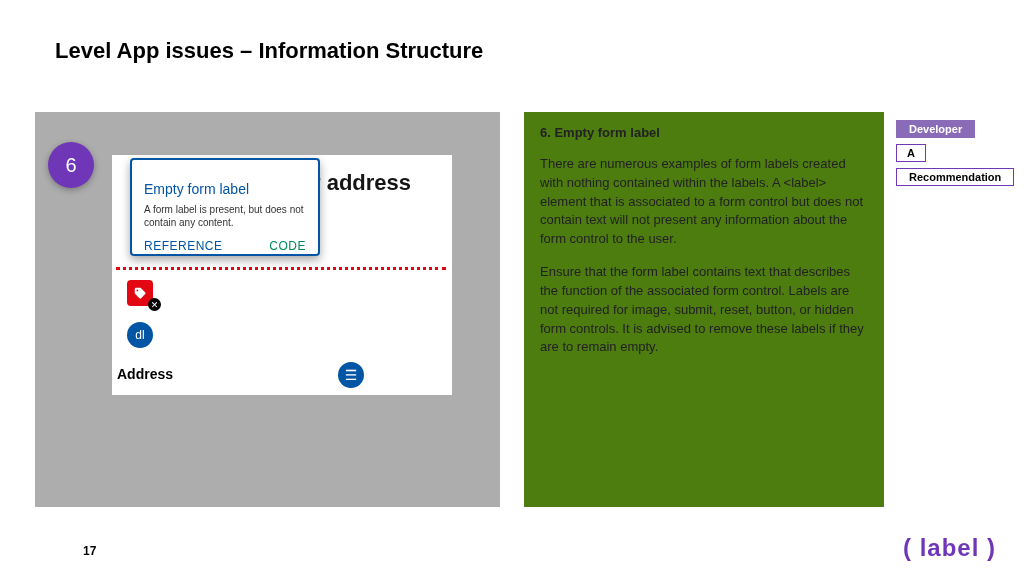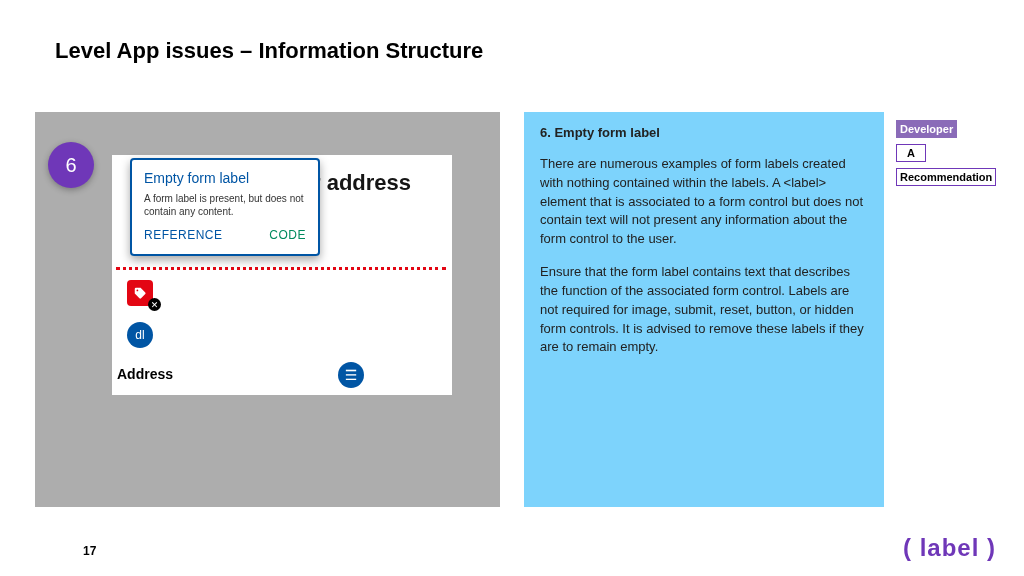--- a/index.html
+++ b/index.html
@@ -56,21 +56,21 @@
   .blue-box {
     position: absolute;
     left: 130px;
     top: 158px;
     width: 190px;
     height: 98px;
     background: #fff;
     border: 2px solid #0055a4;
     border-radius: 4px;
     box-shadow: 0 4px 10px rgba(0,0,0,.35);
-    padding: 10px 12px 8px 12px;
+    padding: 21px 12px 8px 12px;
     z-index: 4;
   }
   .blue-box .bb-title { color: #0055a4; font-size: 14px; margin-bottom: 6px; }
   .blue-box .bb-body { color: #333; font-size: 10px; line-height: 1.3; }
   .blue-box .bb-links { margin-top: 10px; font-size: 12px; letter-spacing: .5px; }
   .blue-box .bb-links span:first-child { color: #0055a4; }
   .blue-box .bb-links span:last-child { color: #008a5e; float: right; margin-left: 20px; }
   .dotted {
     position: absolute;
     left: 116px;
@@ -124,30 +124,30 @@
     width:26px;height:26px;background:#0055a4;border-radius:50%;
     display:flex;align-items:center;justify-content:center;
   }
   .list-icon span { color:#fff; font-size:14px; line-height:1;}
   .right-panel {
     position: absolute;
     left: 524px;
     top: 112px;
     width: 360px;
     height: 395px;
-    background: #7dd3fc;
+    background: #4d7c0f;
     padding: 12px 16px;
     color: #222;
     font-size: 13px;
     line-height: 1.45;
   }
   .right-panel .rp-title { font-weight:700; margin-bottom:12px; }
   .right-panel p { margin: 0 0 14px 0; }
   .tags { position:absolute; left:896px; top:120px; width:120px; font-size:11px; }
-  .tag { display:inline-block; padding:2px 3px; margin-bottom:6px; border:1px solid #6f37b8; font-weight:600;}
+  .tag { display:inline-block; padding:2px 12px; margin-bottom:6px; border:1px solid #6f37b8; font-weight:600;}
   .tag.dev { background:#8a6bb8; color:#fff; border-color:#8a6bb8; }
   .tag.a { background:#fff; color:#000; padding:2px 10px; }
   .tag.rec { background:#fff; color:#000; }
   .page-num {
     position:absolute; left:55px; top:544px;
     font-size:12px; font-weight:700; color:#000;margin-left:28px;
   }
   .logo {
     position:absolute; right:28px; bottom:14px;
     font-family: Verdana, Arial, sans-serif;

